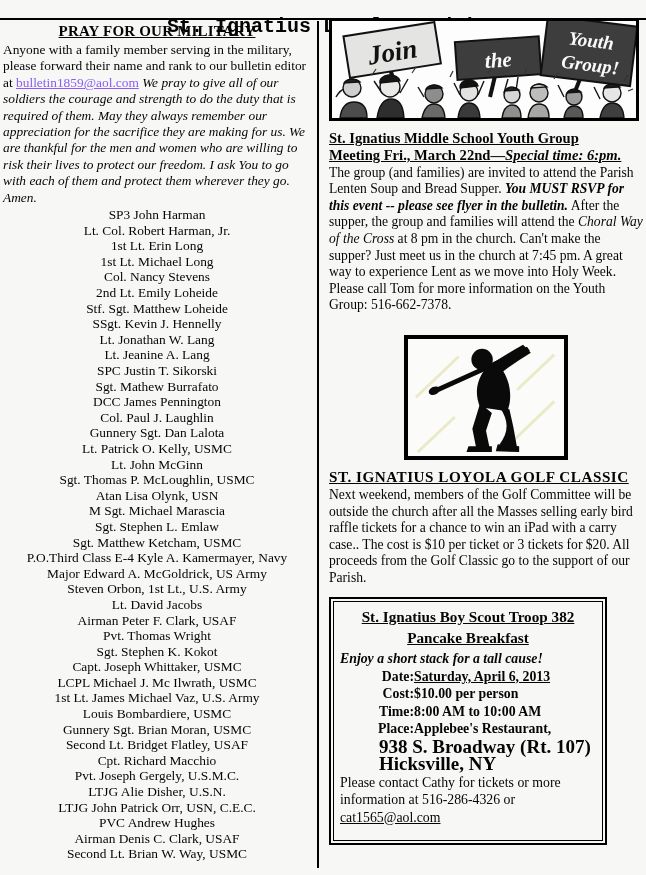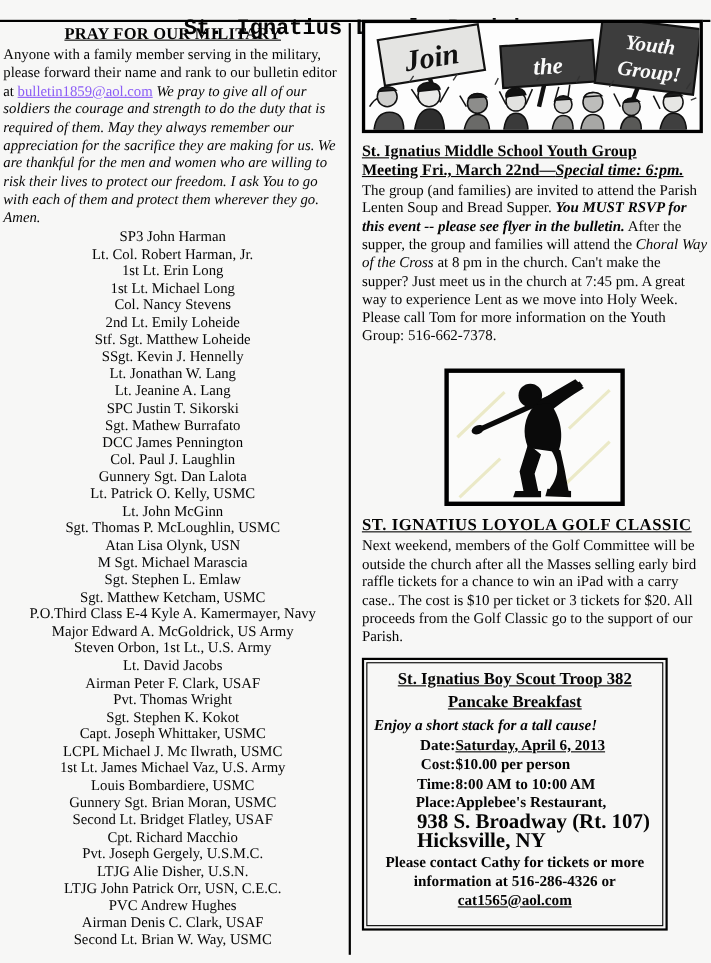--- a/index.html
+++ b/index.html
@@ -58,21 +58,21 @@
   .scout-h{
     text-align:center;font-weight:bold;font-size:15.2px;line-height:21px;
   }
   .scout-h span{text-decoration:underline;}
   .scout-tagline{font-weight:bold;font-style:italic;font-size:13.8px;line-height:18px;margin-top:2px;}
   .scout-row{display:flex;font-weight:bold;font-size:13.8px;line-height:17.5px;}
   .scout-row .lbl{width:74px;flex:0 0 74px;text-align:right;}
   .scout-row .val{flex:1;}
   .scout-row .und{text-decoration:underline;}
   .scout-indent{margin-left:39px;font-weight:bold;font-size:19px;line-height:17.5px;}
-  .scout-contact{font-weight:bold;font-size:13.8px;line-height:17.5px;margin-top:1px;text-align:center;}
+  .scout-contact{font-weight:normal;font-size:13.8px;line-height:17.5px;margin-top:1px;}
   .scout-contact .email{text-decoration:underline;color:#050505;}
   a{color:inherit;}
 </style>
 </head>
 <body>
 
 <div class="page-title">St. Ignatius Loyola Parish</div>
 <div class="title-rule"></div>
 <div class="col-divider"></div>
 

